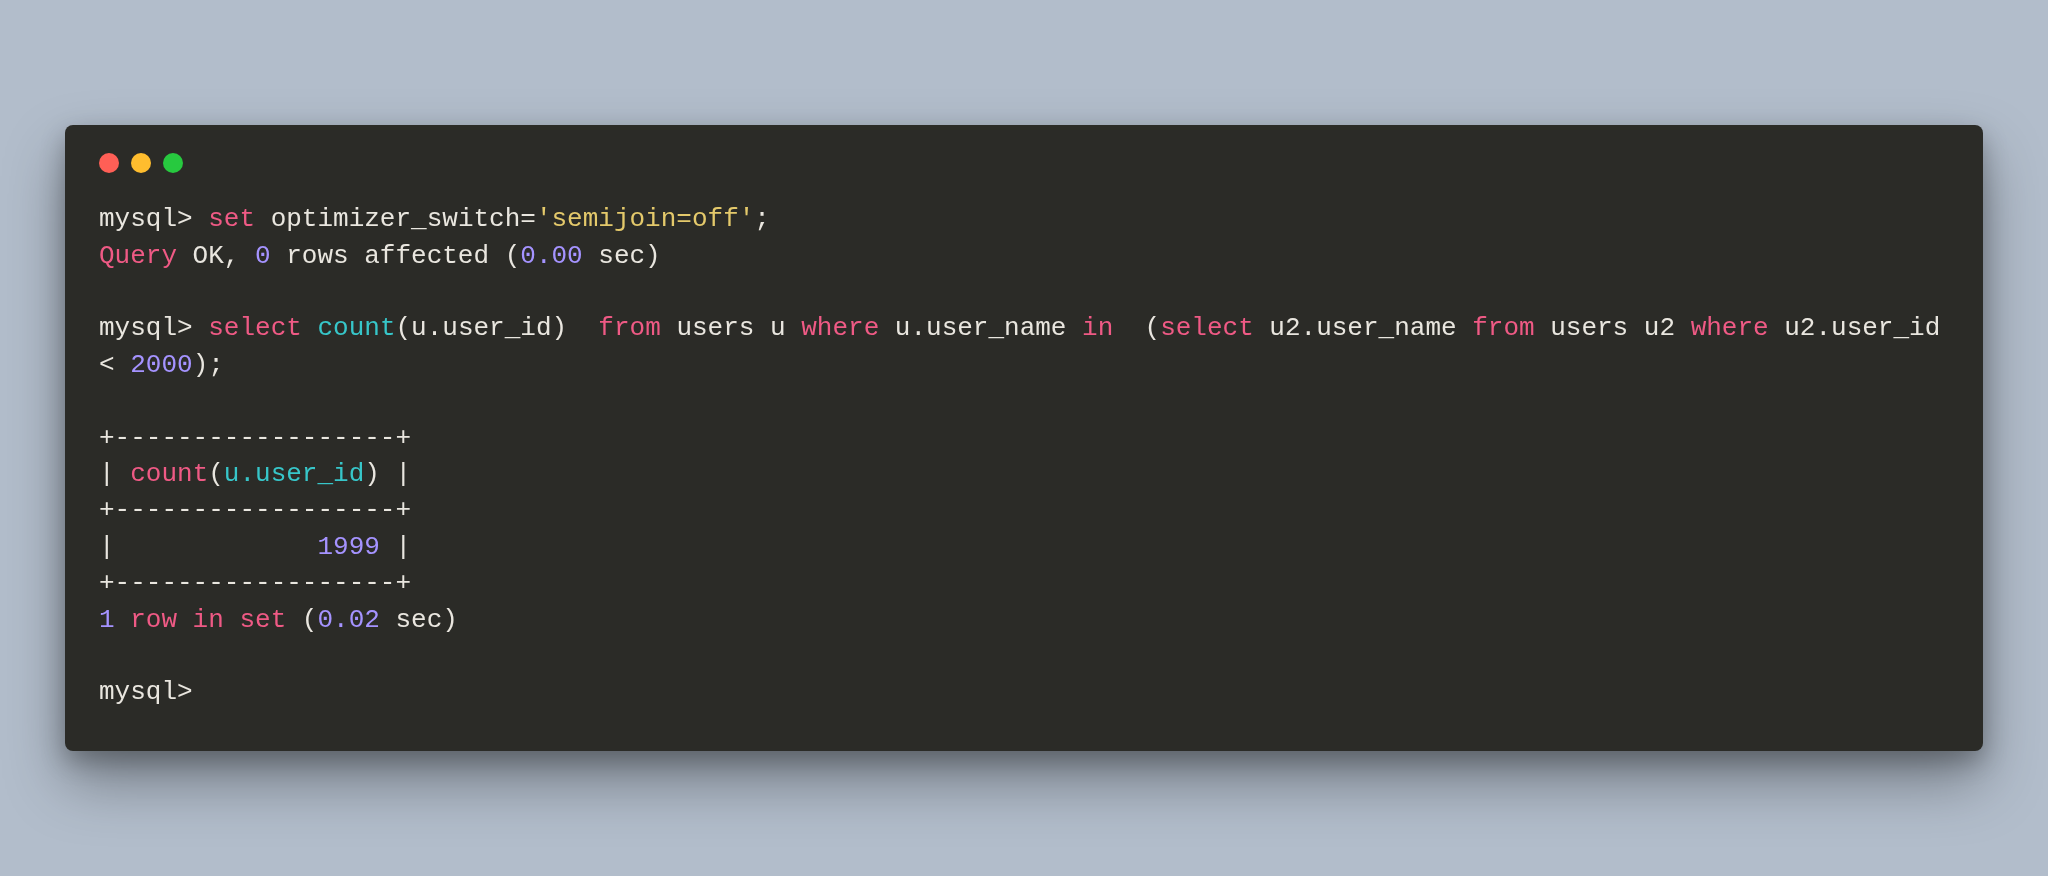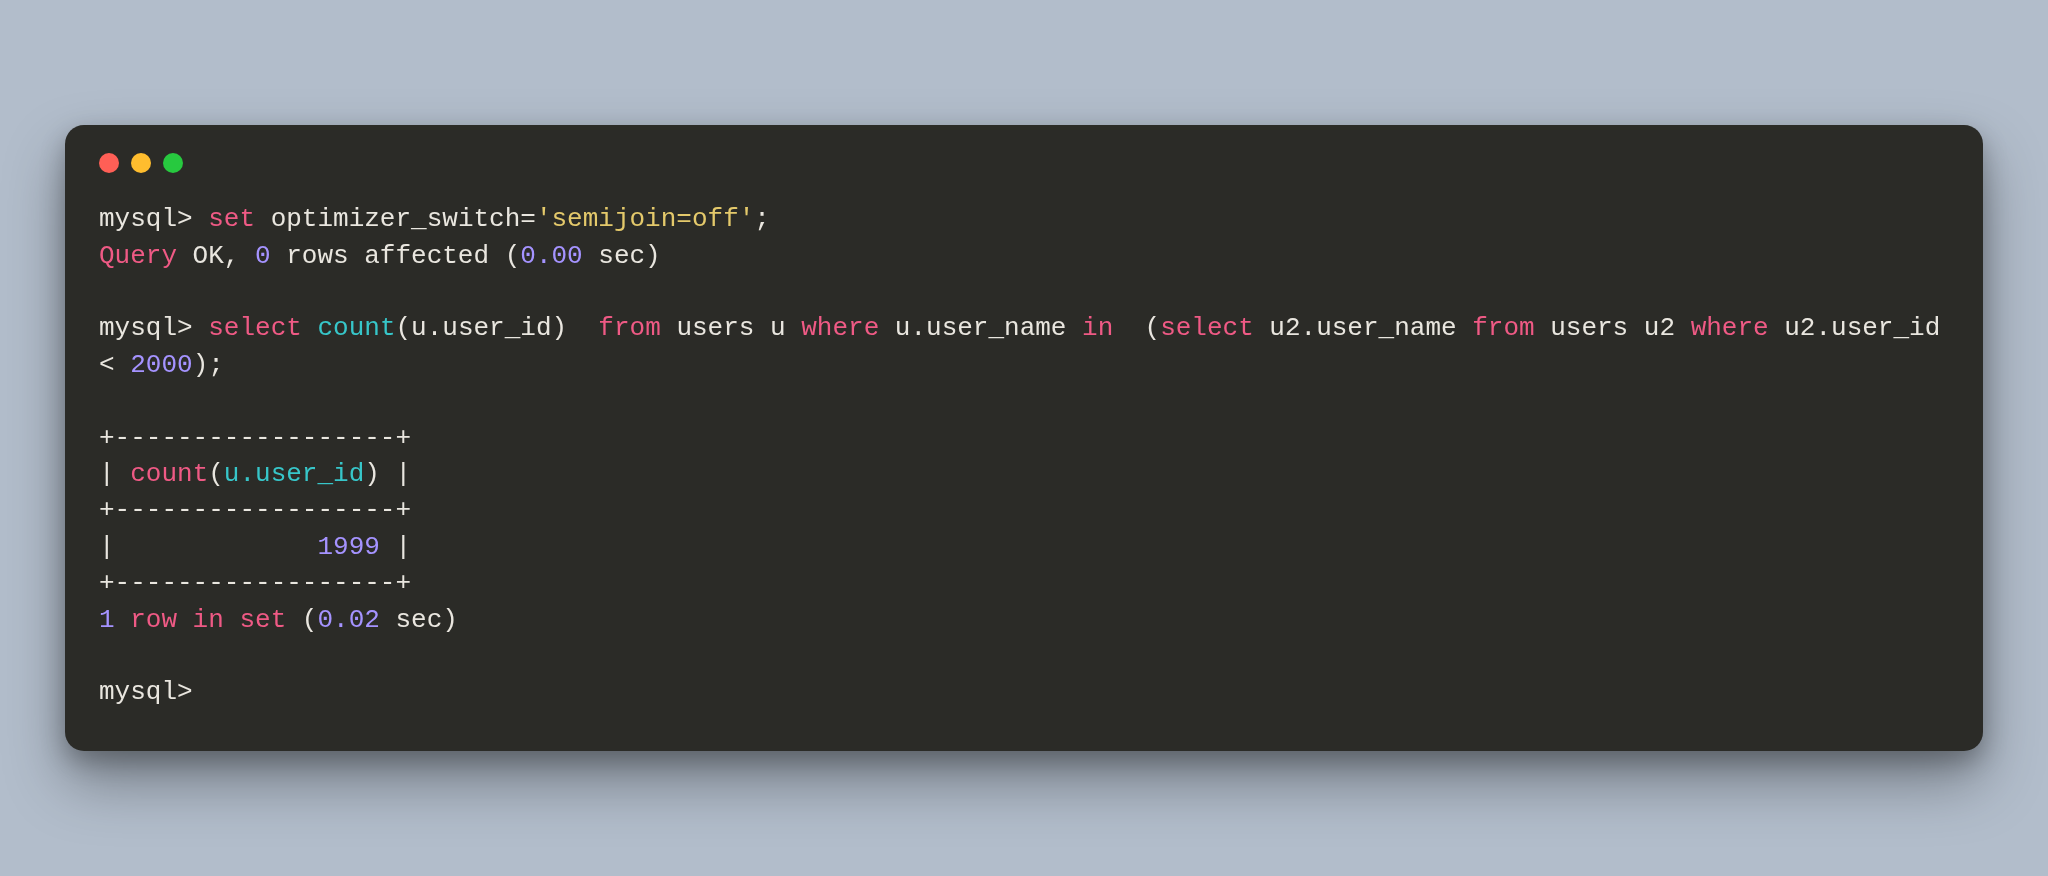--- a/index.html
+++ b/index.html
@@ -13,21 +13,21 @@
   .stage {
     width: 2048px;
     height: 876px;
     display: flex;
     align-items: center;
     justify-content: center;
   }
   .term {
     width: 1850px;
     background: #2b2b27;
-    border-radius: 19px;
+    border-radius: 8px;
     box-shadow: 0 30px 60px rgba(0,0,0,0.35), 0 10px 25px rgba(0,0,0,0.25);
     padding: 28px 34px 40px 34px;
     color: #e9e6df;
   }
   .lights {
     display: flex;
     gap: 12px;
     margin-bottom: 28px;
   }
   .light {

